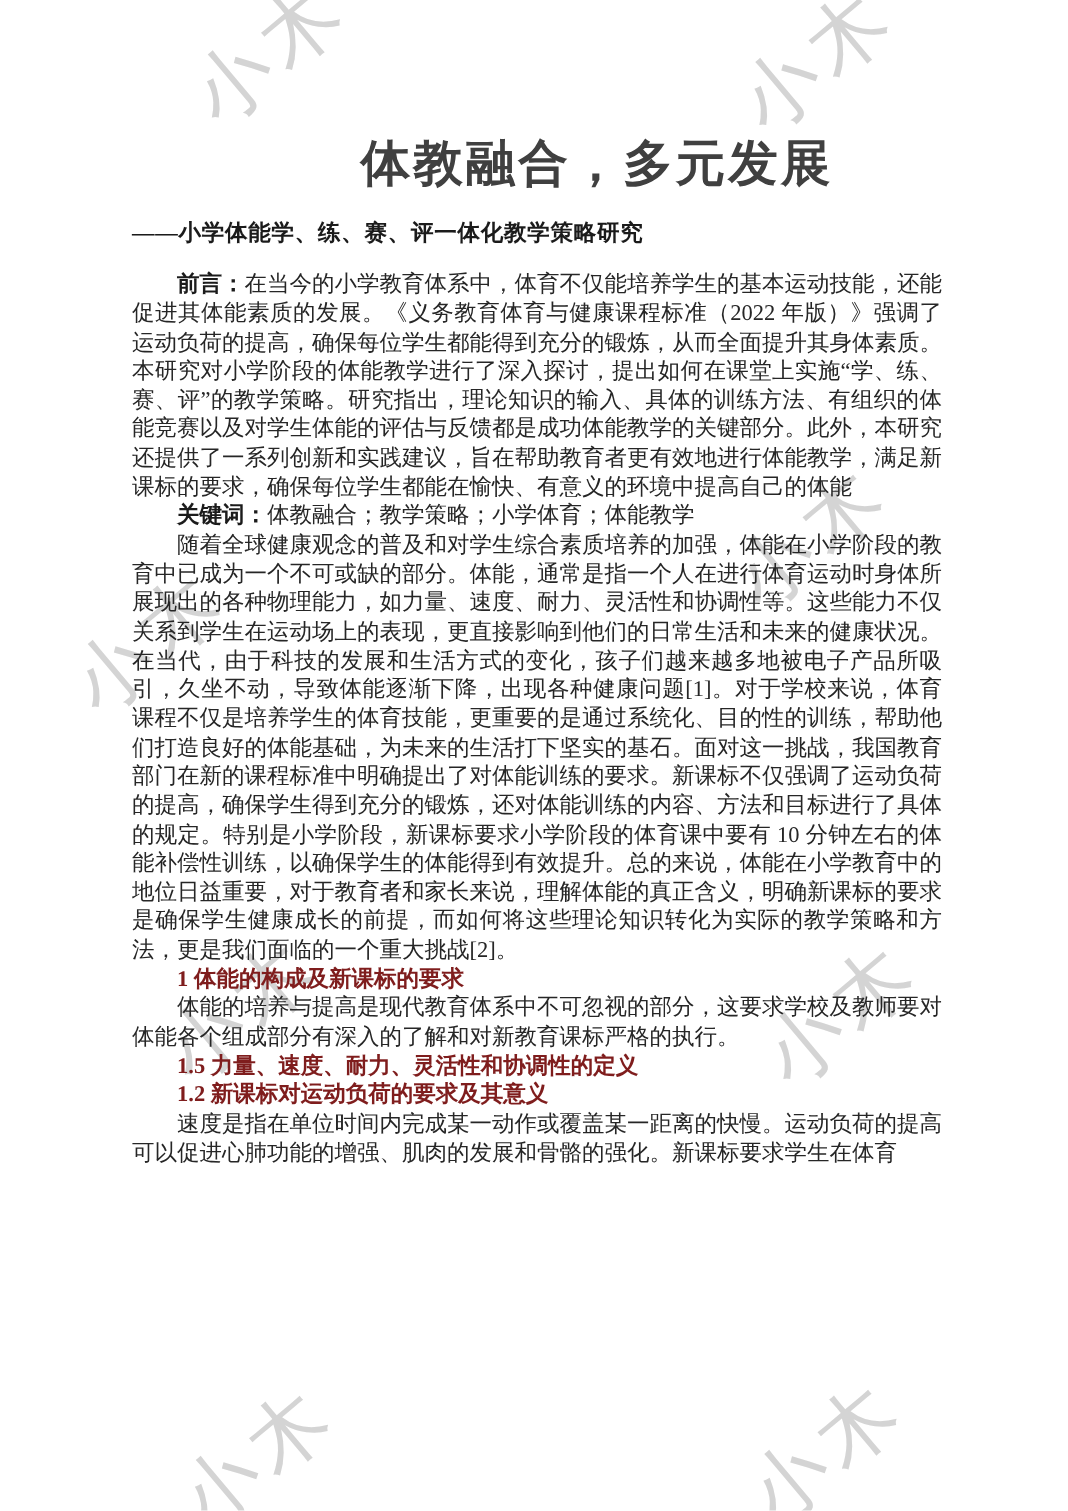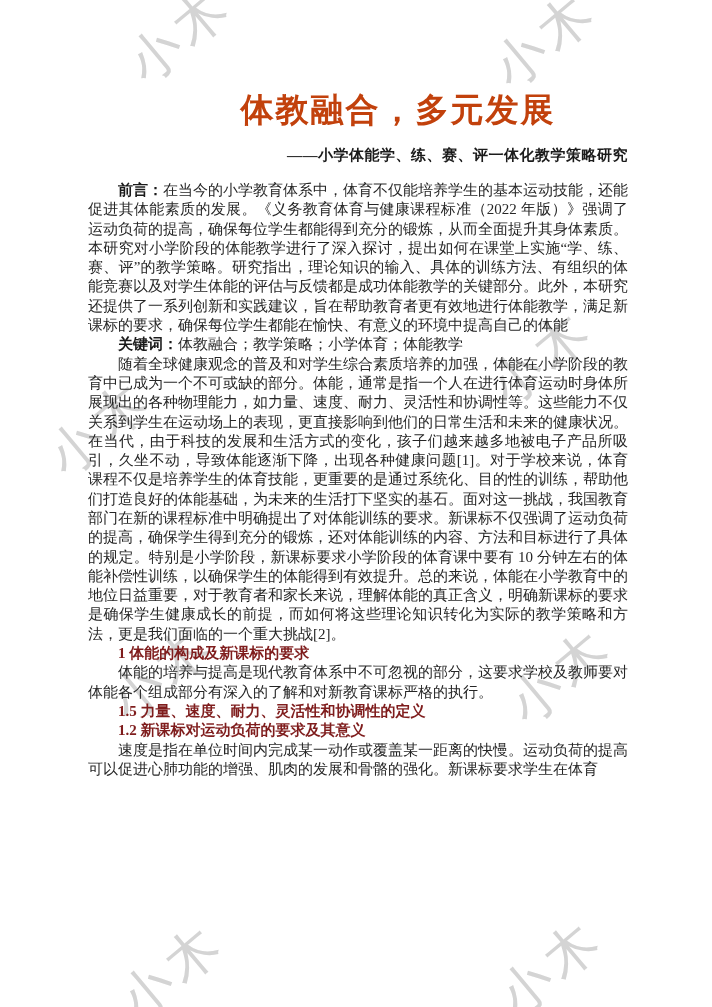--- a/index.html
+++ b/index.html
@@ -40,27 +40,27 @@
     z-index: 2;
   }
   .doc-title {
     margin: 0 0 16px 0;
     font-size: 33px;
     font-weight: bold;
     text-align: center;
     letter-spacing: 2px;
     line-height: 1.15;
     transform: translateX(40px);
-    color: #c2410c;
+    color: #404040;
   }
   .doc-subtitle {
     margin: 0 0 16px 0;
     font-size: 15px;
     font-weight: bold;
-    text-align: right;
+    text-align: left;
     letter-spacing: 0.5px;
     color: #1b1b1b;
   }
   p.body, p.heading {
     margin: 0;
     font-size: 15px;
     line-height: 19.3px;
     text-align: justify;
     text-indent: 2em;
     color: #262626;

